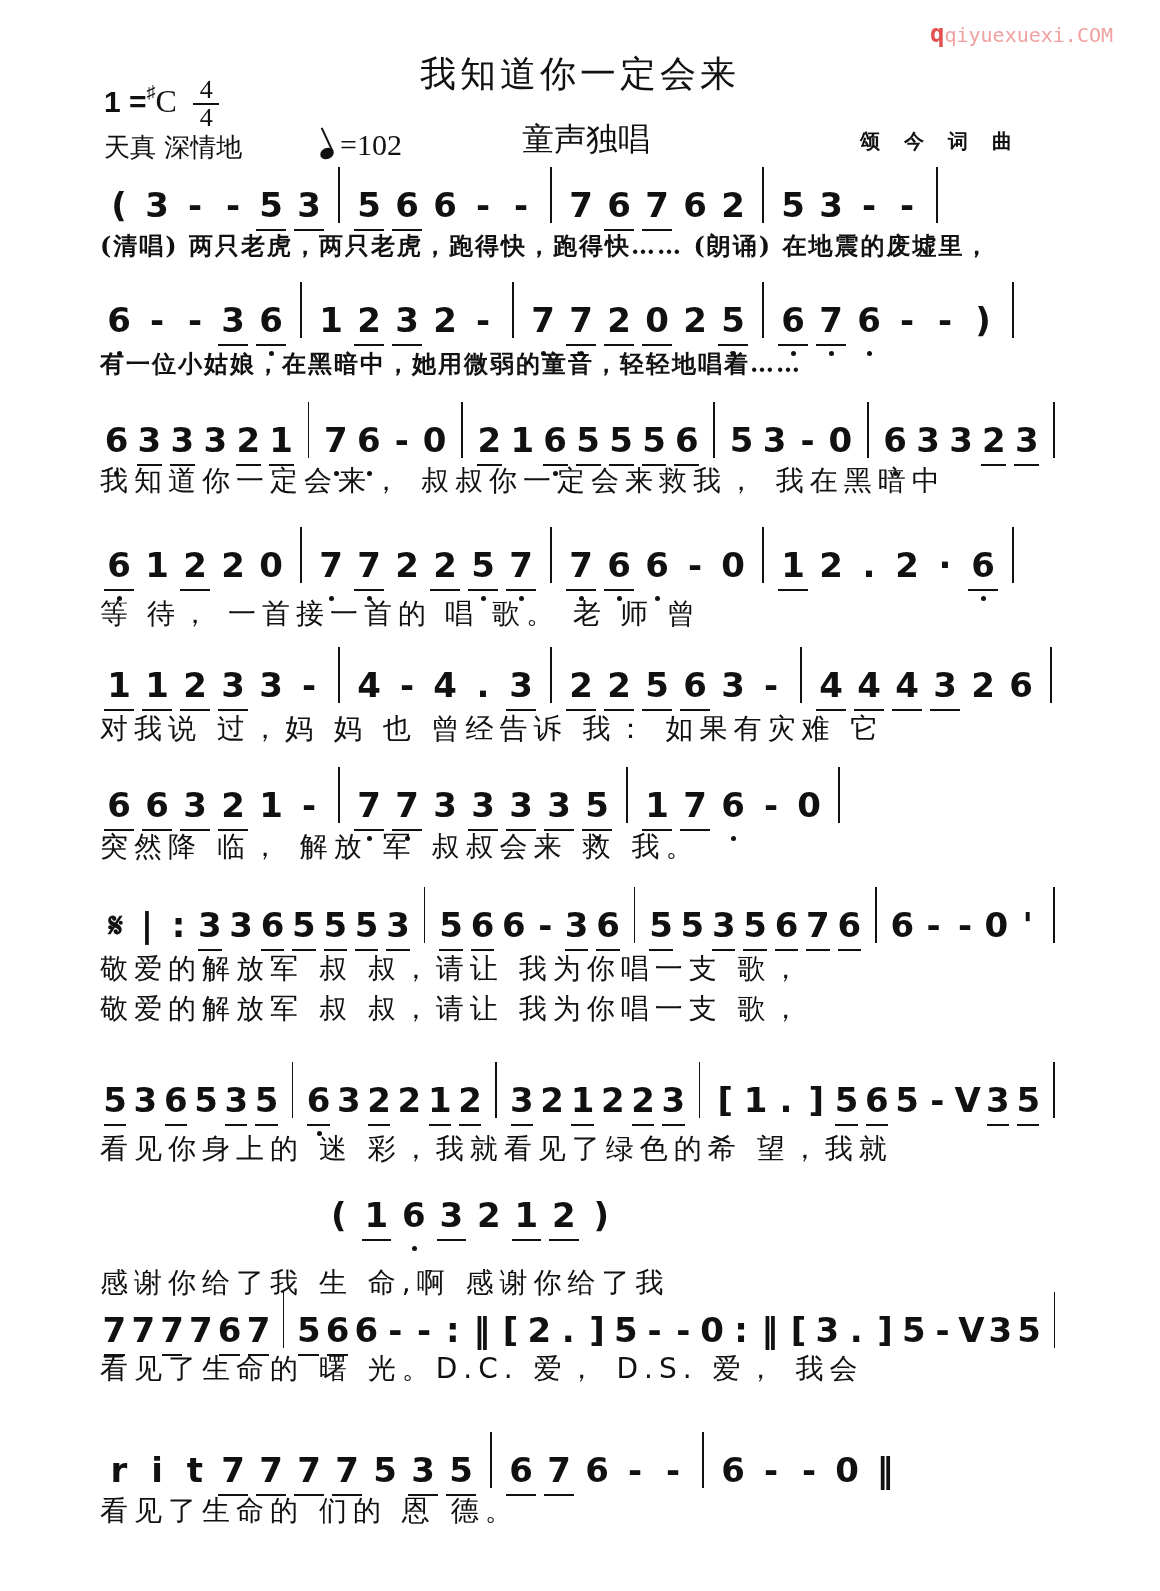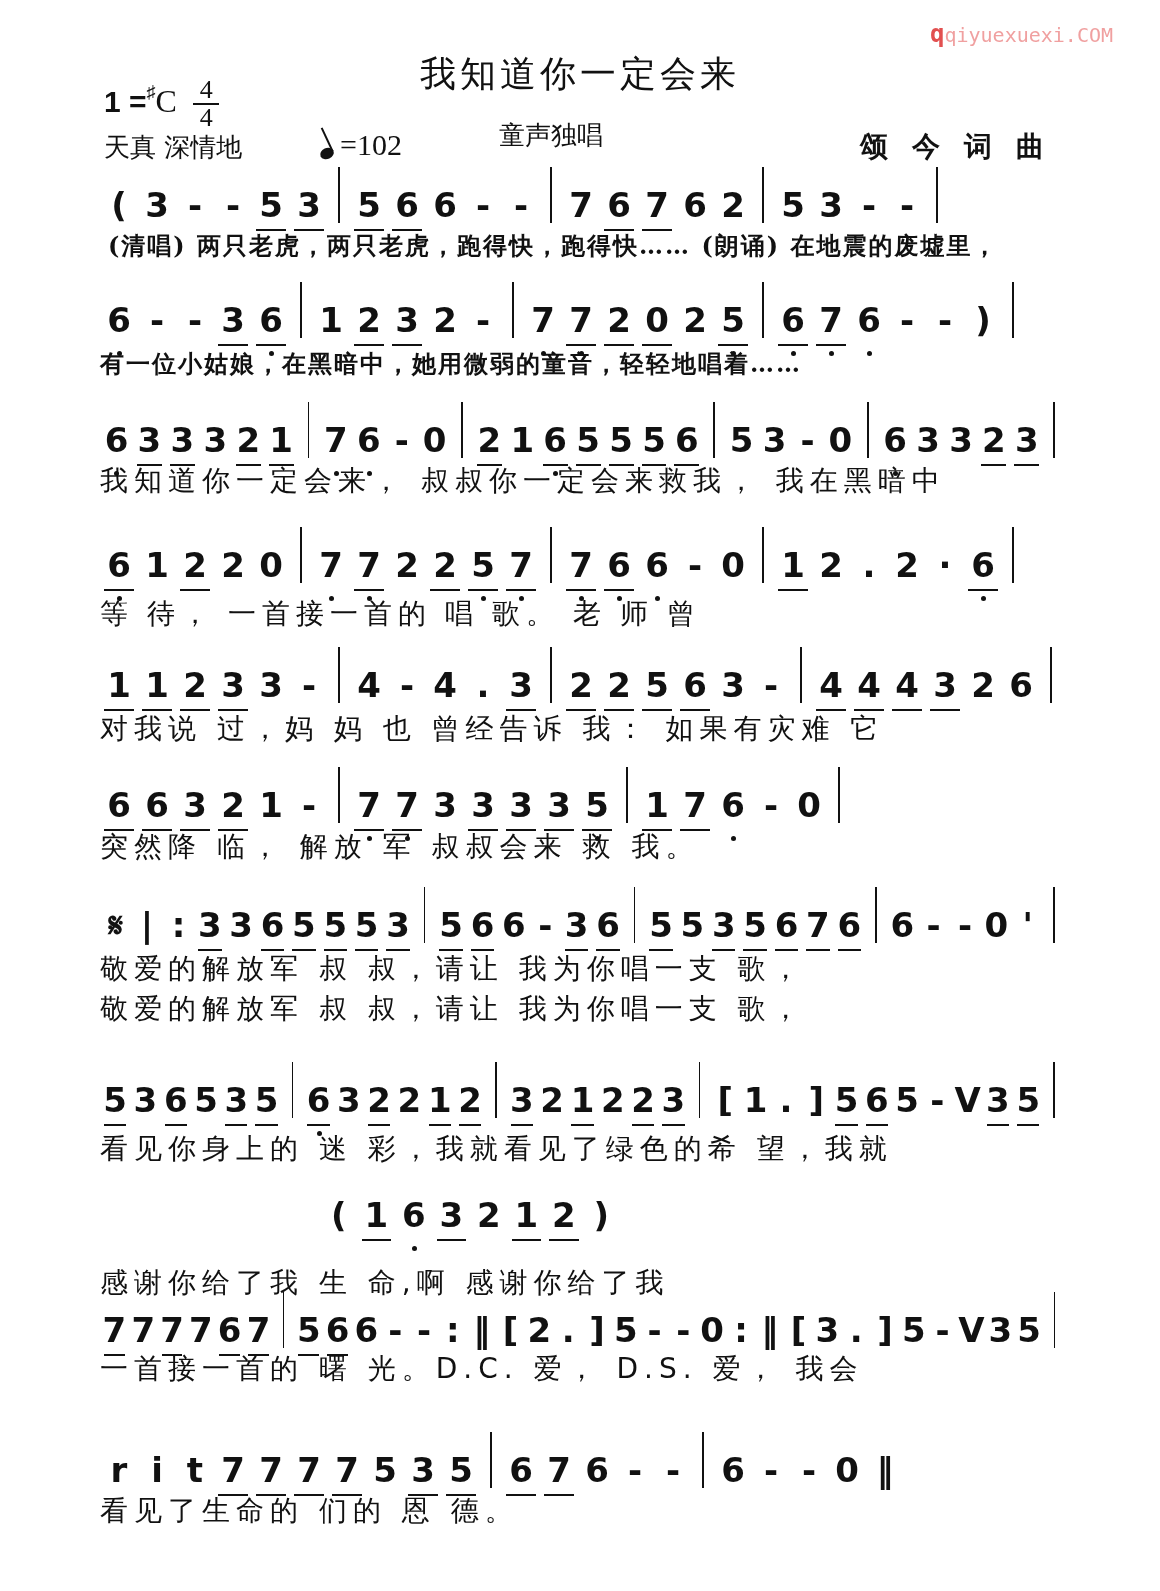--- a/index.html
+++ b/index.html
@@ -9,22 +9,22 @@
   .key{left:104px;top:78px;font-size:30px;font-weight:bold;}
   .key sup{font-size:18px;font-weight:normal;vertical-align:14px;}
   .key .c{font-family:"Liberation Serif",serif;font-weight:normal;font-size:32px;}
   .frac{display:inline-block;vertical-align:middle;text-align:center;font-family:"Liberation Serif",serif;font-weight:normal;font-size:26px;line-height:24px;margin-left:8px;}
   .frac span{display:block;}
   .frac .bar{border-top:2px solid #111;width:26px;margin:1px auto;}
   .expr{left:104px;top:130px;font-size:26px;font-family:"DejaVu Sans",sans-serif;}
   .tempo{left:320px;top:128px;font-size:30px;font-family:"Liberation Serif",serif;}
   .tempo .note{display:inline-block;width:14px;height:11px;background:#111;border-radius:50%;transform:rotate(-25deg);position:relative;top:4px;margin-right:6px;}
   .tempo .note:after{content:"";position:absolute;right:0;bottom:5px;width:2px;height:26px;background:#111;}
-  .subtitle{left:499px;top:118px;font-size:26px;font-family:"DejaVu Sans",sans-serif;}
-  .author{left:860px;top:128px;font-size:28px;font-weight:bold;font-family:"DejaVu Serif",serif;letter-spacing:24px;}
+  .subtitle{left:522px;top:118px;font-size:32px;font-family:"DejaVu Sans",sans-serif;}
+  .author{left:860px;top:128px;font-size:20px;font-weight:bold;font-family:"DejaVu Serif",serif;letter-spacing:24px;}
   .watermark{left:930px;top:20px;font-size:20px;color:#f0a0a0;font-family:"DejaVu Sans Mono",monospace;}
   .watermark b{color:#e25050;font-size:24px;}
   .row{left:100px;width:965px;height:60px;}
   .notes{display:flex;align-items:flex-end;height:100%;}
   .note-el{position:relative;font-size:34px;font-weight:bold;font-family:"DejaVu Sans",sans-serif;width:38px;text-align:center;line-height:40px;}
   .note-el.ul:after{content:"";position:absolute;left:4px;right:4px;bottom:-6px;border-bottom:2px solid #111;}
   .note-el.dl:before{content:"";position:absolute;left:50%;bottom:-16px;width:5px;height:5px;background:#111;border-radius:50%;margin-left:-2px;}
   .barline{width:2px;height:56px;background:#111;margin:0 10px;align-self:center;}
   .lyric{left:100px;width:970px;font-size:28px;font-family:"DejaVu Sans",sans-serif;letter-spacing:6px;white-space:nowrap;}
   .lyric.sm{font-size:24px;letter-spacing:2px;font-weight:bold;font-family:"DejaVu Serif",serif;}
@@ -72,21 +72,21 @@
         <span class="note-el">6</span>
         <span class="note-el">2</span>
         <div class="barline"></div>
         <span class="note-el">5</span>
         <span class="note-el">3</span>
         <span class="note-el">-</span>
         <span class="note-el">-</span>
         <div class="barline"></div>
       </div>
     </div>
-    <div class="abs lyric sm" style="top: 230px; margin-left: 8px;">(清唱) 两只老虎，两只老虎，跑得快，跑得快…… (朗诵) 在地震的废墟里，</div>
+    <div class="abs lyric sm" style="top: 230px;">(清唱) 两只老虎，两只老虎，跑得快，跑得快…… (朗诵) 在地震的废墟里，</div>
     <div class="abs row" style="top: 280px;">
       <div class="notes">
         <span class="note-el dl">6</span>
         <span class="note-el">-</span>
         <span class="note-el">-</span>
         <span class="note-el ul">3</span>
         <span class="note-el ul dl">6</span>
         <div class="barline"></div>
         <span class="note-el">1</span>
         <span class="note-el ul">2</span>
@@ -356,21 +356,21 @@
         <span class="note-el">.</span>
         <span class="note-el">]</span>
         <span class="note-el">5</span>
         <span class="note-el">-</span>
         <span class="note-el">V</span>
         <span class="note-el">3</span>
         <span class="note-el">5</span>
         <div class="barline"></div>
       </div>
     </div>
-    <div class="abs lyric" style="top: 1350px;">一首接一首的 曙  光。D.C. 爱，      D.S. 爱，    我会</div>
+    <div class="abs lyric" style="top: 1350px;">看见了生命的 曙  光。D.C. 爱，      D.S. 爱，    我会</div>
     <div class="abs row" style="top: 1430px;">
       <div class="notes">
         <span class="note-el">r</span>
         <span class="note-el">i</span>
         <span class="note-el">t</span>
         <span class="note-el ul">7</span>
         <span class="note-el ul">7</span>
         <span class="note-el ul">7</span>
         <span class="note-el ul">7</span>
         <span class="note-el">5</span>

